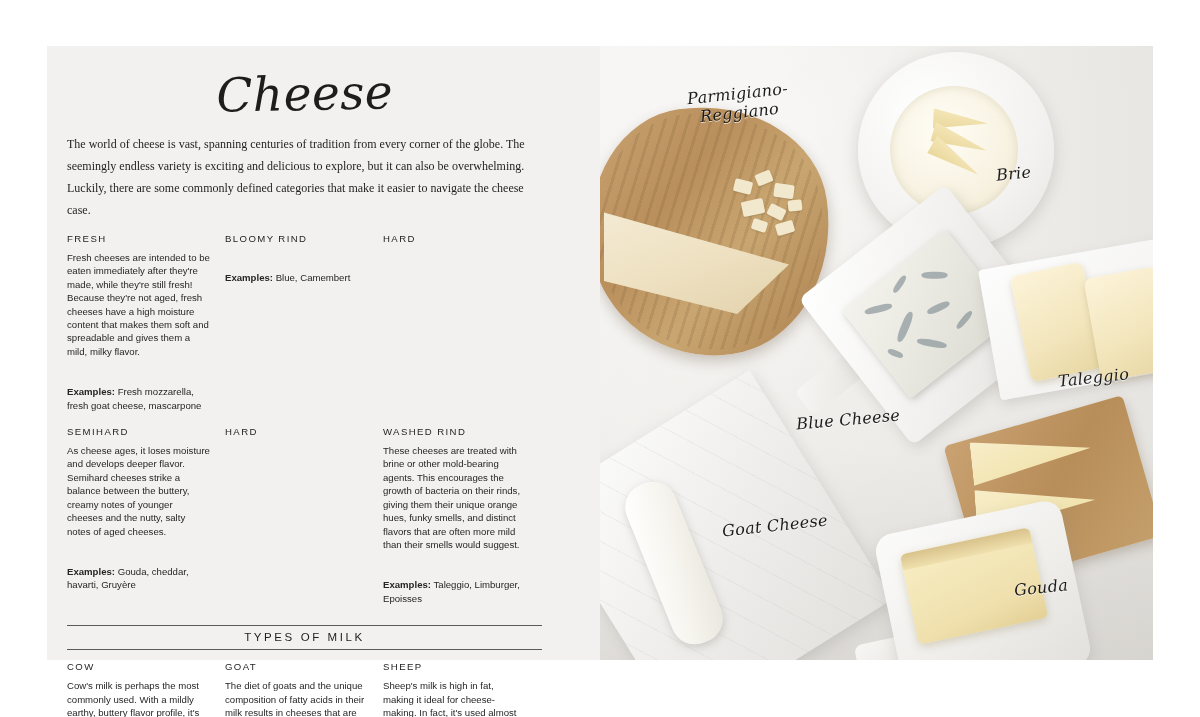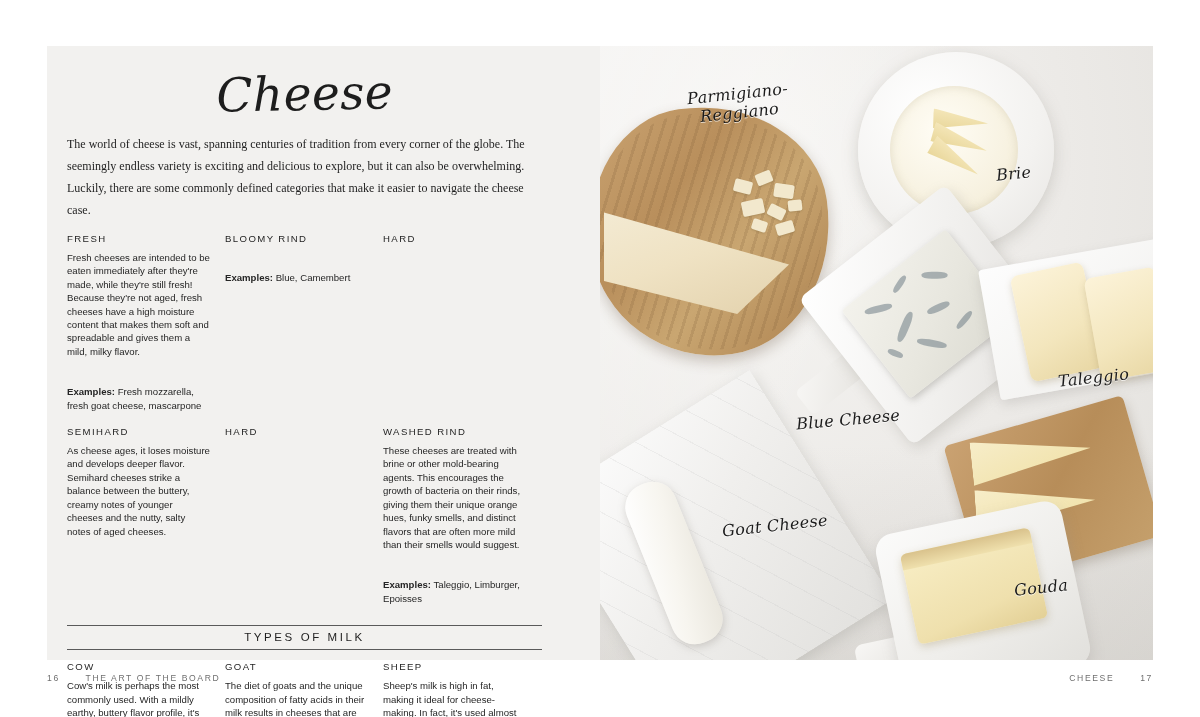--- a/index.html
+++ b/index.html
@@ -451,20 +451,24 @@
           </div>
         </div>
       </div>
 
       <div class="cols row2">
         <div class="col">
           <div class="col-inner">
             <div class="cat-head">SEMIHARD</div>
             <div class="cat-body">
               <span>As cheese ages, it loses moisture and develops deeper flavor. Semihard cheeses strike a balance between the buttery, creamy notes of younger cheeses and the nutty, salty notes of aged cheeses.</span>
+              <span class="examples">
+                <b>Examples:</b>
+                <span>Gouda, cheddar, havarti, Gruyère</span>
+              </span>
             </div>
           </div>
         </div>
         <div class="col">
           <div class="col-inner">
             <div class="cat-head">HARD</div>
             <div class="cat-body">
             </div>
           </div>
         </div>
@@ -560,24 +564,14 @@
 
     <div class="label lbl-parm">Parmigiano-
 Reggiano</div>
     <div class="label lbl-brie">Brie</div>
     <div class="label lbl-blue">Blue Cheese</div>
     <div class="label lbl-tal">Taleggio</div>
     <div class="label lbl-goat">Goat Cheese</div>
     <div class="label lbl-gouda">Gouda</div>
   </div>
 
-  <div class="footer">
-    <div class="folio-left">
-      <span class="num">16</span>
-      <span>THE ART OF THE  BOARD</span>
-    </div>
-    <div class="folio-right">
-      <span>CHEESE</span>
-      <span class="num">17</span>
-    </div>
-  </div>
 
 </div>
 
 </body></html>

